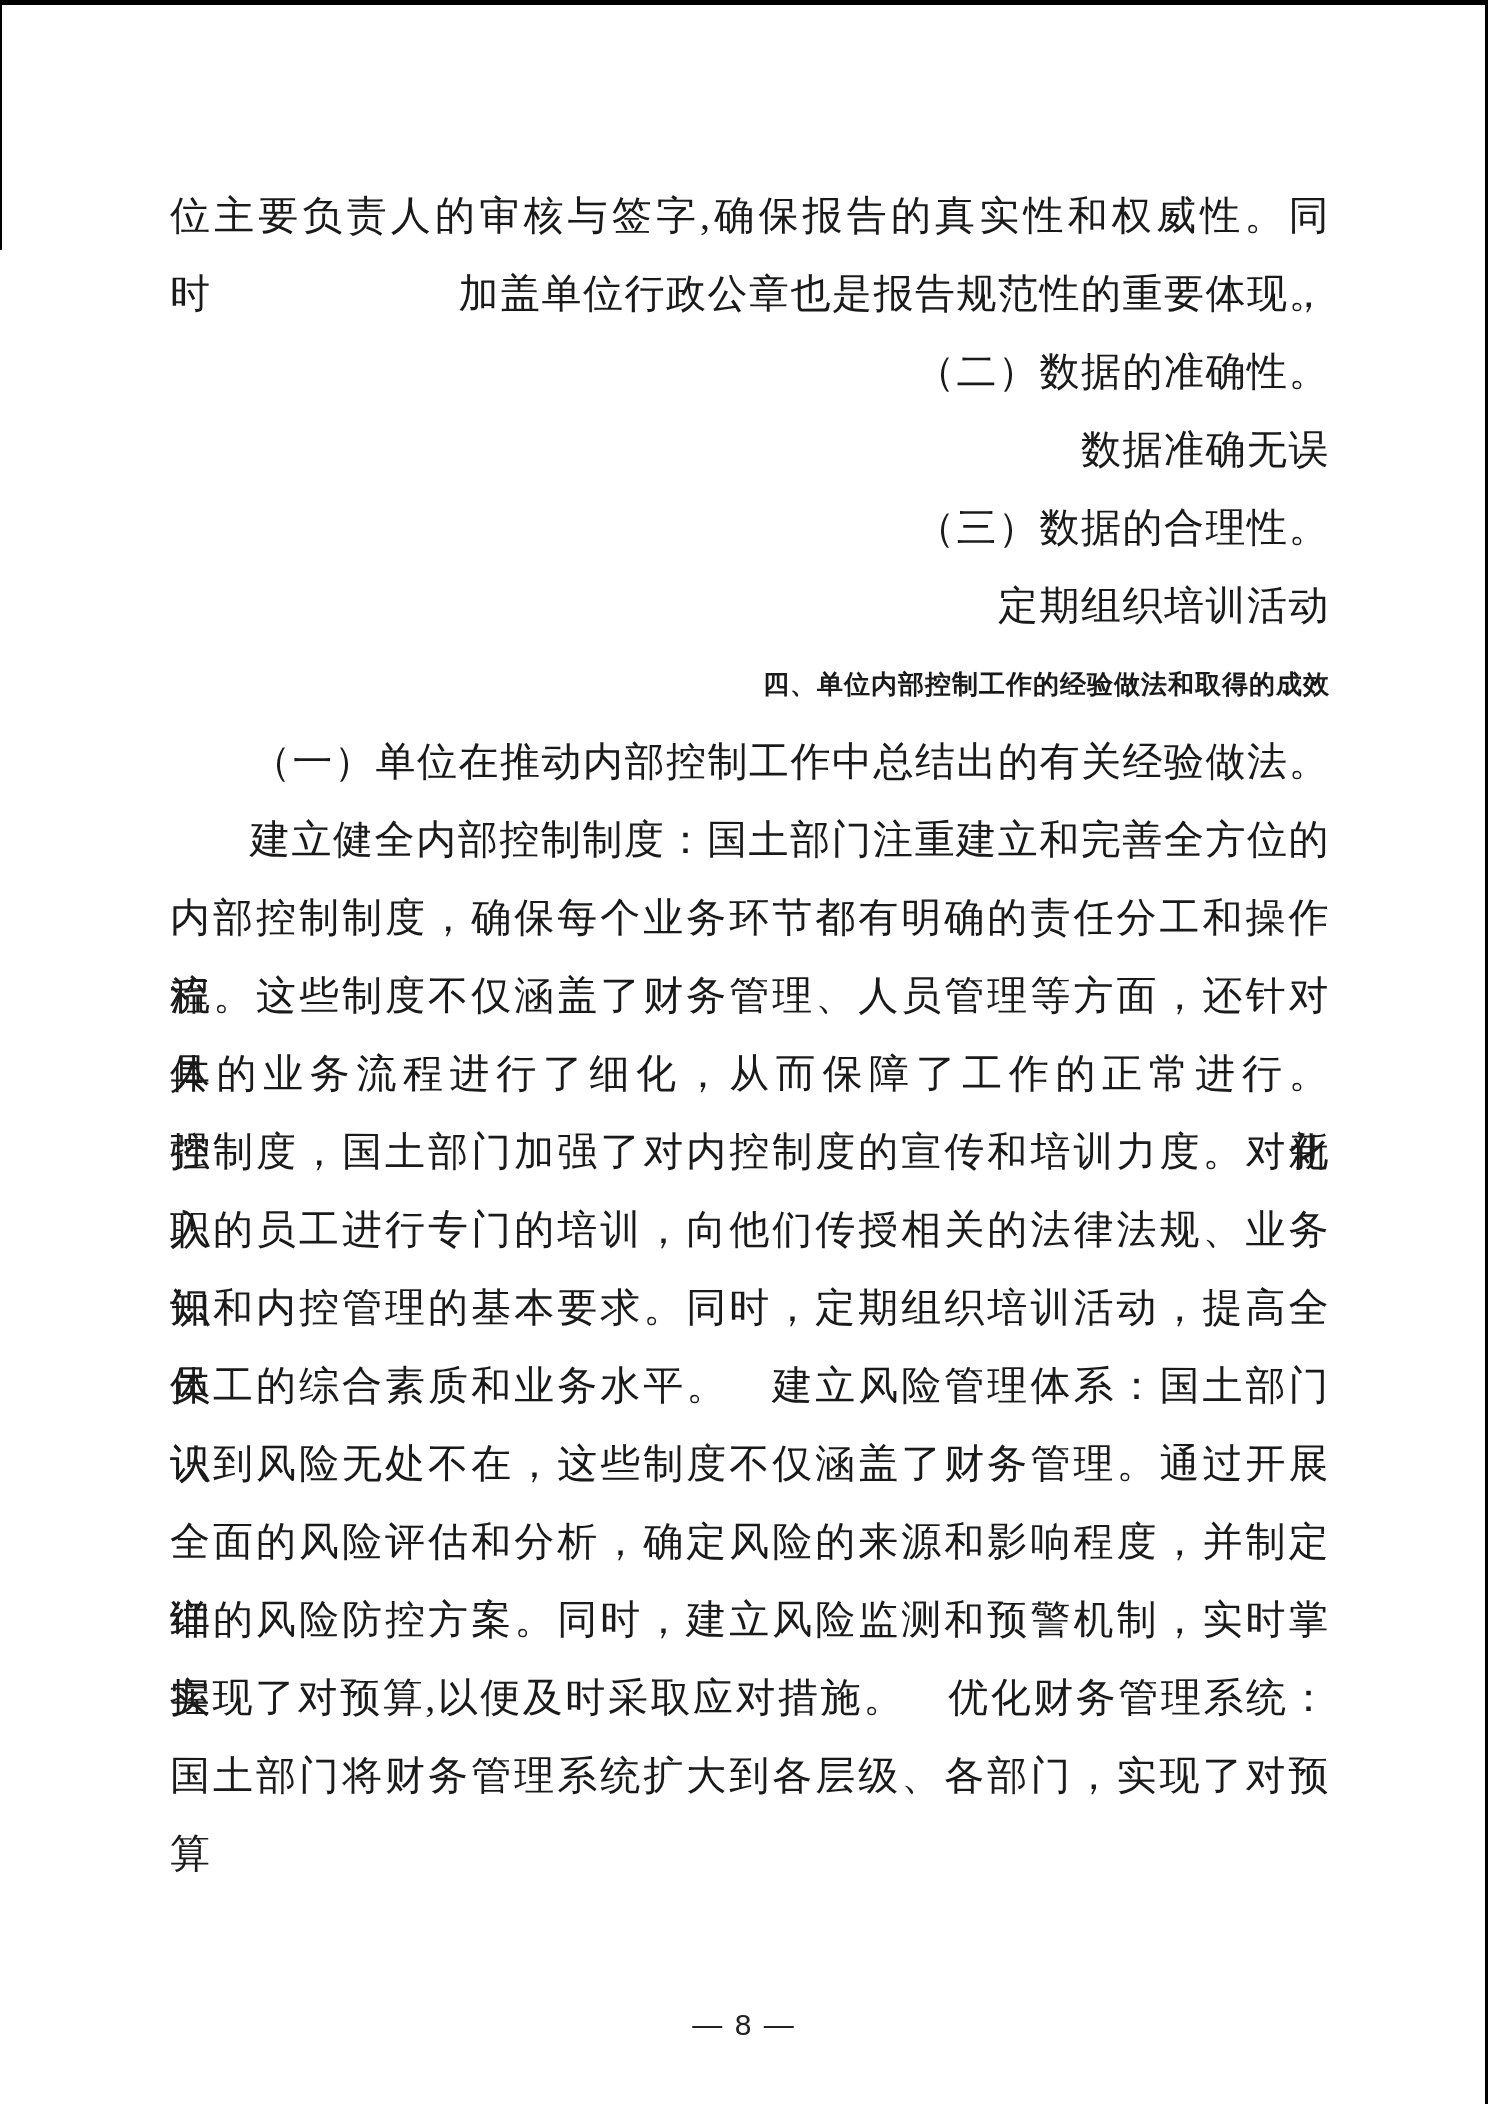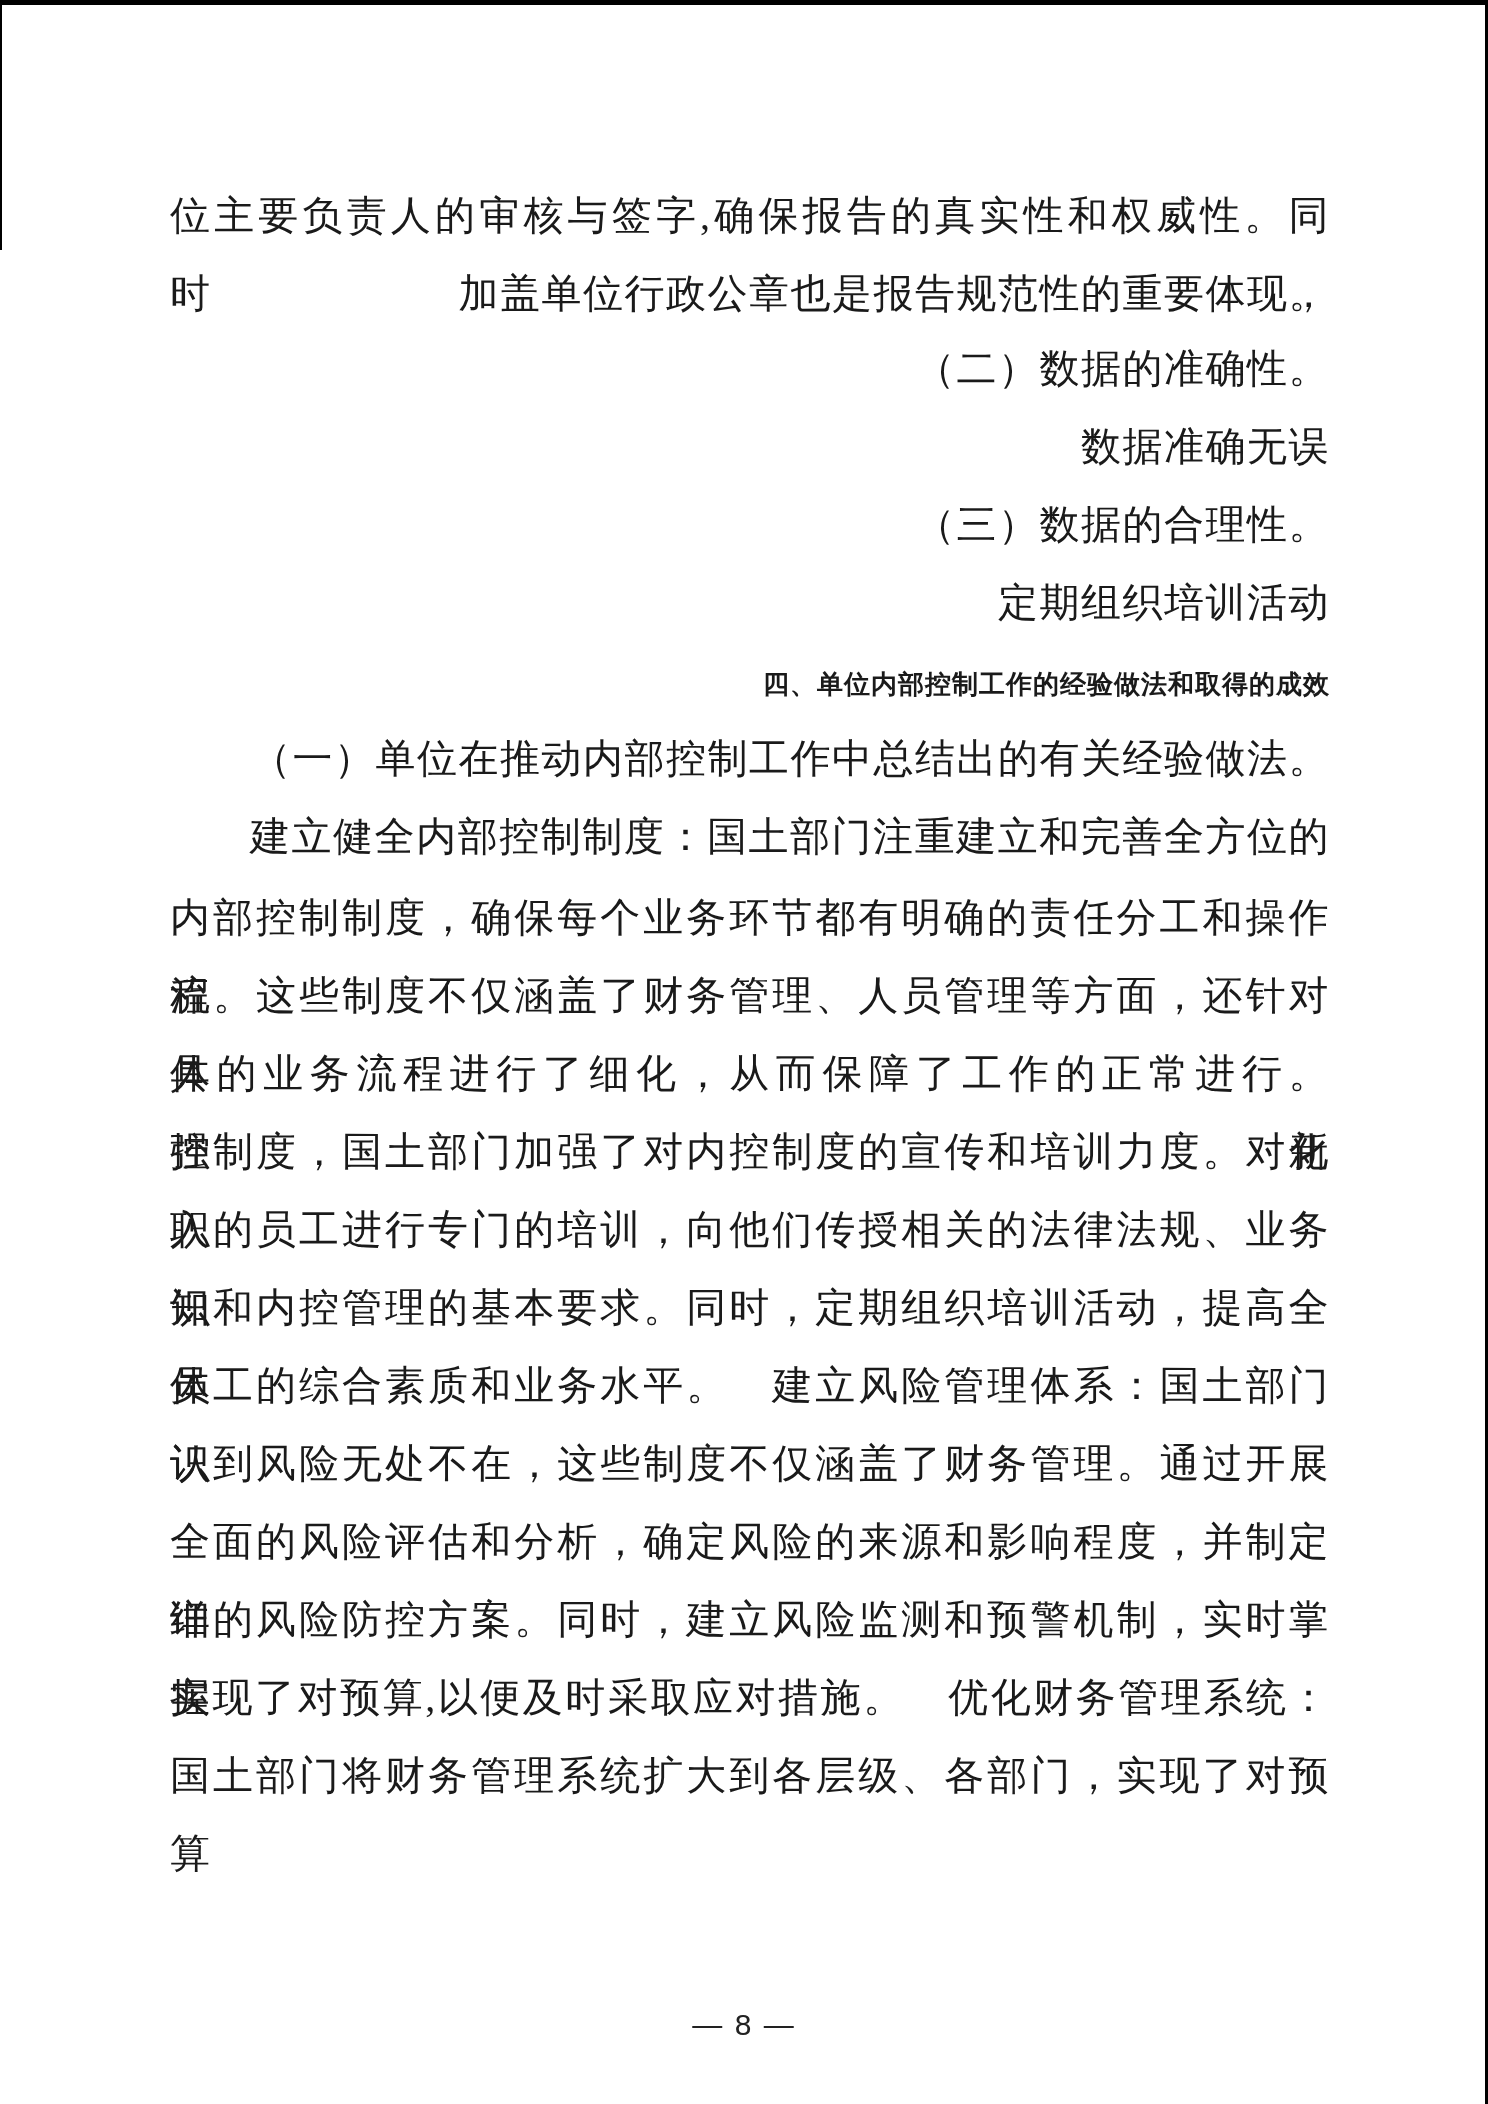--- a/index.html
+++ b/index.html
@@ -33,21 +33,21 @@
     font-weight: normal;
     letter-spacing: 1.5px;
     color: #1a1a1a;
     text-align: right;
   }
   .line.fill {
     text-align: justify;
     text-justify: inter-character;
     text-align-last: justify;
   }
-  .line.indent { text-indent: 2em; font-family: Liberation Mono, monospace; }
+  .line.indent { text-indent: 2em; }
   .line.heading {
     font-family: "Liberation Sans", "DejaVu Sans", sans-serif;
     font-weight: bold;
     font-size: 26px;
     letter-spacing: 1px;
   }
   .page-footer {
     position: absolute;
     top: 2003px;
     left: 0;

